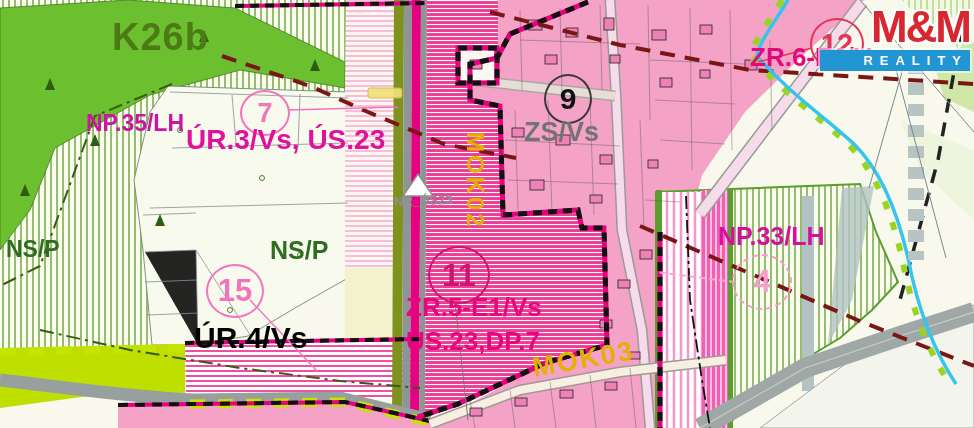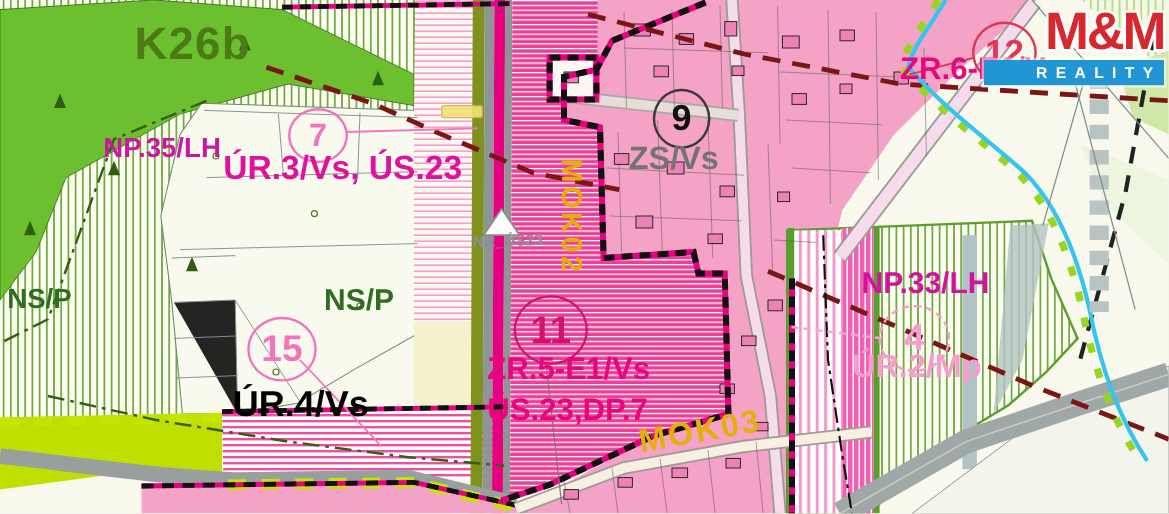--- a/index.html
+++ b/index.html
@@ -270,21 +270,20 @@
   <div class="circ" id="c11">11</div>
   <div class="lbl" id="zr5">ZR.5-E1/Vs</div>
   <div class="lbl" id="us23dp7">ÚS.23,DP.7</div>
   <div class="circ" id="c9">9</div>
   <div class="lbl" id="zsvs">ZS/Vs</div>
   <div class="lbl" id="nr-us23">NR_ÚS23</div>
   <div class="lbl" id="mok02">MOK02</div>
   <div class="lbl" id="mok03">MOK03</div>
   <div class="lbl" id="np33">NP.33/LH</div>
   <div class="circ" id="c13">4</div>
-  <div class="lbl" id="ur2">ÚR.2/Mp</div>
   <div class="lbl" id="zr6">ZR.6-E1/Vs</div>
   <div class="circ" id="c12">12</div>
 
   <div id="logo">
     <div class="mm">M&amp;M</div>
     <div class="bar">REALITY</div>
   </div>
 </div>
 
 </body></html>

